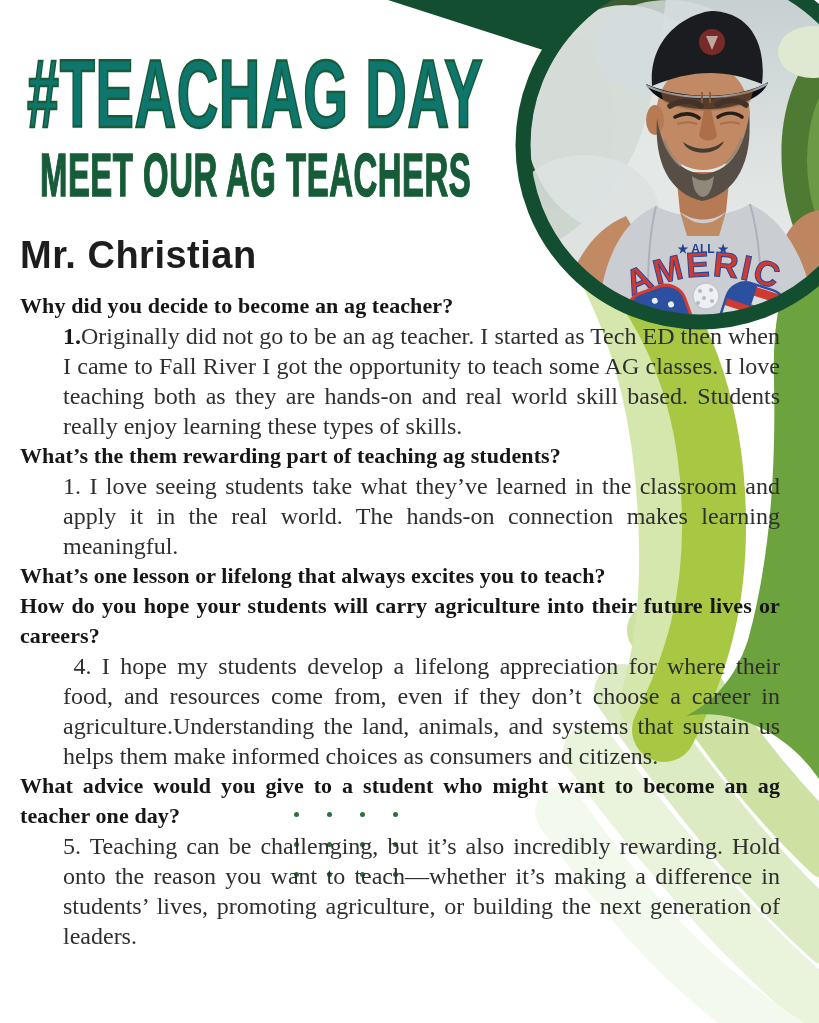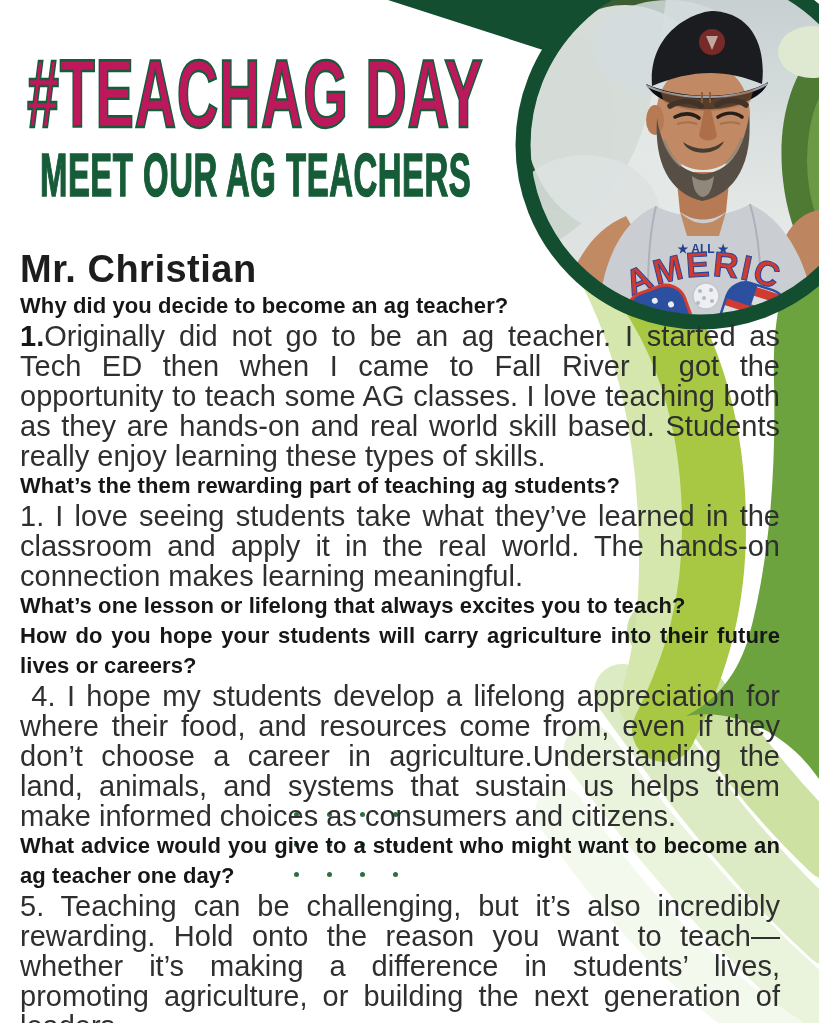--- a/index.html
+++ b/index.html
@@ -1,35 +1,35 @@
 <!DOCTYPE html>
 <html><head>
 <meta charset="utf-8">
 <style>
   html,body{margin:0;padding:0;background:#ffffff;}
   .page{position:relative;width:819px;height:1023px;background:#ffffff;overflow:hidden;
         font-family:"Liberation Sans",sans-serif;}
   .bg{position:absolute;left:0;top:0;width:819px;height:1023px;z-index:0;}
 
   .headline{position:absolute;left:27px;top:46px;z-index:2;margin:0;
-            font-size:96px;line-height:1;font-weight:700;color:#be185d;white-space:nowrap;}
+            font-size:96px;line-height:1;font-weight:700;color:#0f766e;white-space:nowrap;}
   .headline .squeeze{display:inline-block;transform:scaleX(0.60);transform-origin:0 0;
             -webkit-text-stroke:2.4px #175c38;letter-spacing:1px;}
   .subhead{position:absolute;left:40px;top:144px;z-index:2;margin:0;
             font-size:62px;line-height:1;font-weight:700;color:#175c38;white-space:nowrap;}
   .subhead .squeeze{display:inline-block;transform:scaleX(0.53);transform-origin:0 0;
             -webkit-text-stroke:1.5px #175c38;letter-spacing:1px;}
 
-  .teacher-name{position:absolute;left:20px;top:247px;z-index:2;margin:0;
+  .teacher-name{position:absolute;left:20px;top:233px;z-index:2;margin:0;
             font-size:38px;line-height:44px;font-weight:700;color:#1d1d1f;letter-spacing:.5px;}
 
   .qa{position:absolute;left:20px;top:291px;width:760px;z-index:2;}
-  .qa p{margin:0;text-align:justify;line-height:30px;}
+  .qa p{margin:0;text-align:justify;line-height:30px;font-family:Liberation Serif, serif;}
   .qa .q{font-size:22px;font-weight:700;color:#161616;letter-spacing:.1px;}
-  .qa .a{font-size:29px;font-weight:400;color:#2f2f2f;}
+  .qa .a{font-size:24px;font-weight:400;color:#2f2f2f;margin-left:43px;}
   .qa .a b{font-weight:700;color:#161616;}
 
   .dot-grid{position:absolute;left:294px;top:812px;z-index:1;
             display:grid;grid-template-columns:repeat(4,5px);grid-template-rows:repeat(3,5px);
             column-gap:28px;row-gap:25px;}
   .dot-grid i{width:5px;height:5px;border-radius:50%;background:#2f6f3e;display:block;}
 </style>
 </head>
 <body>
 

